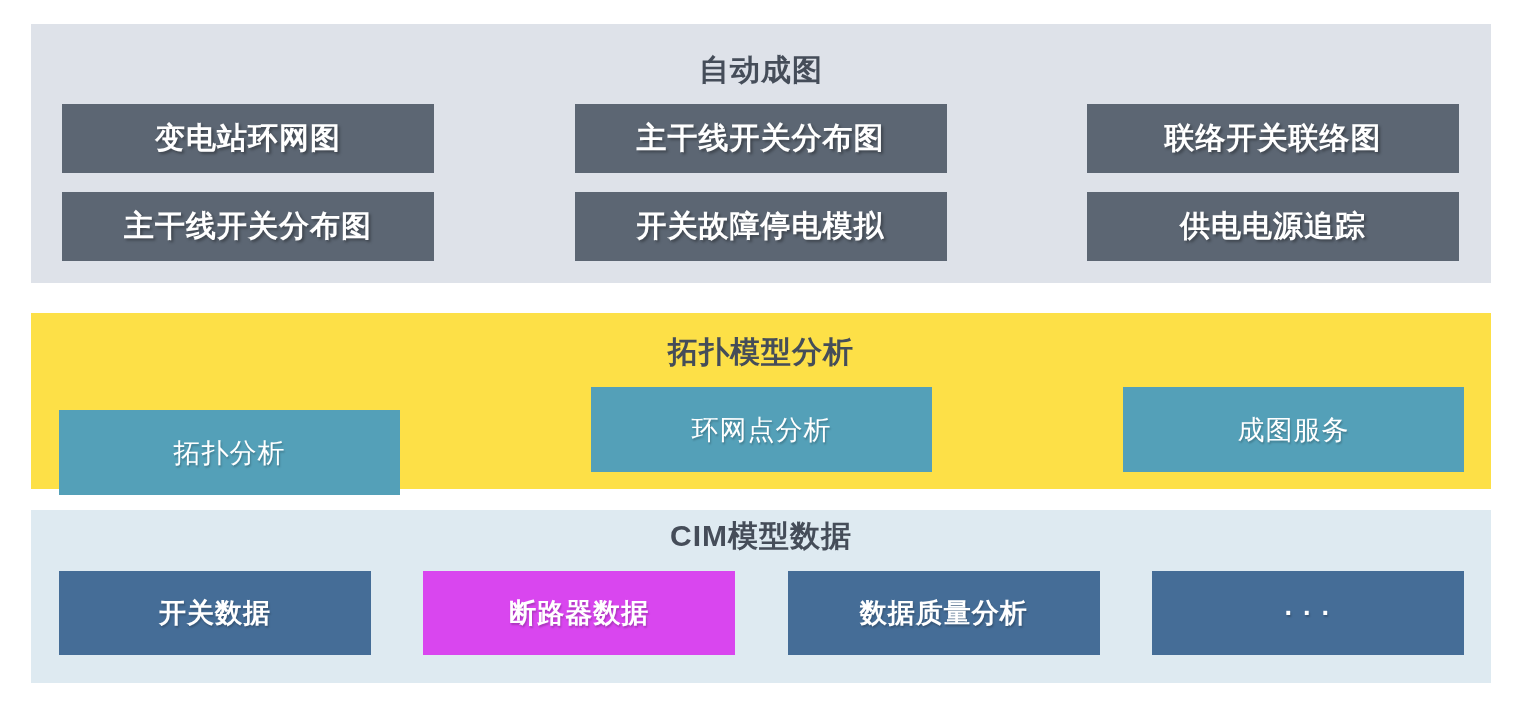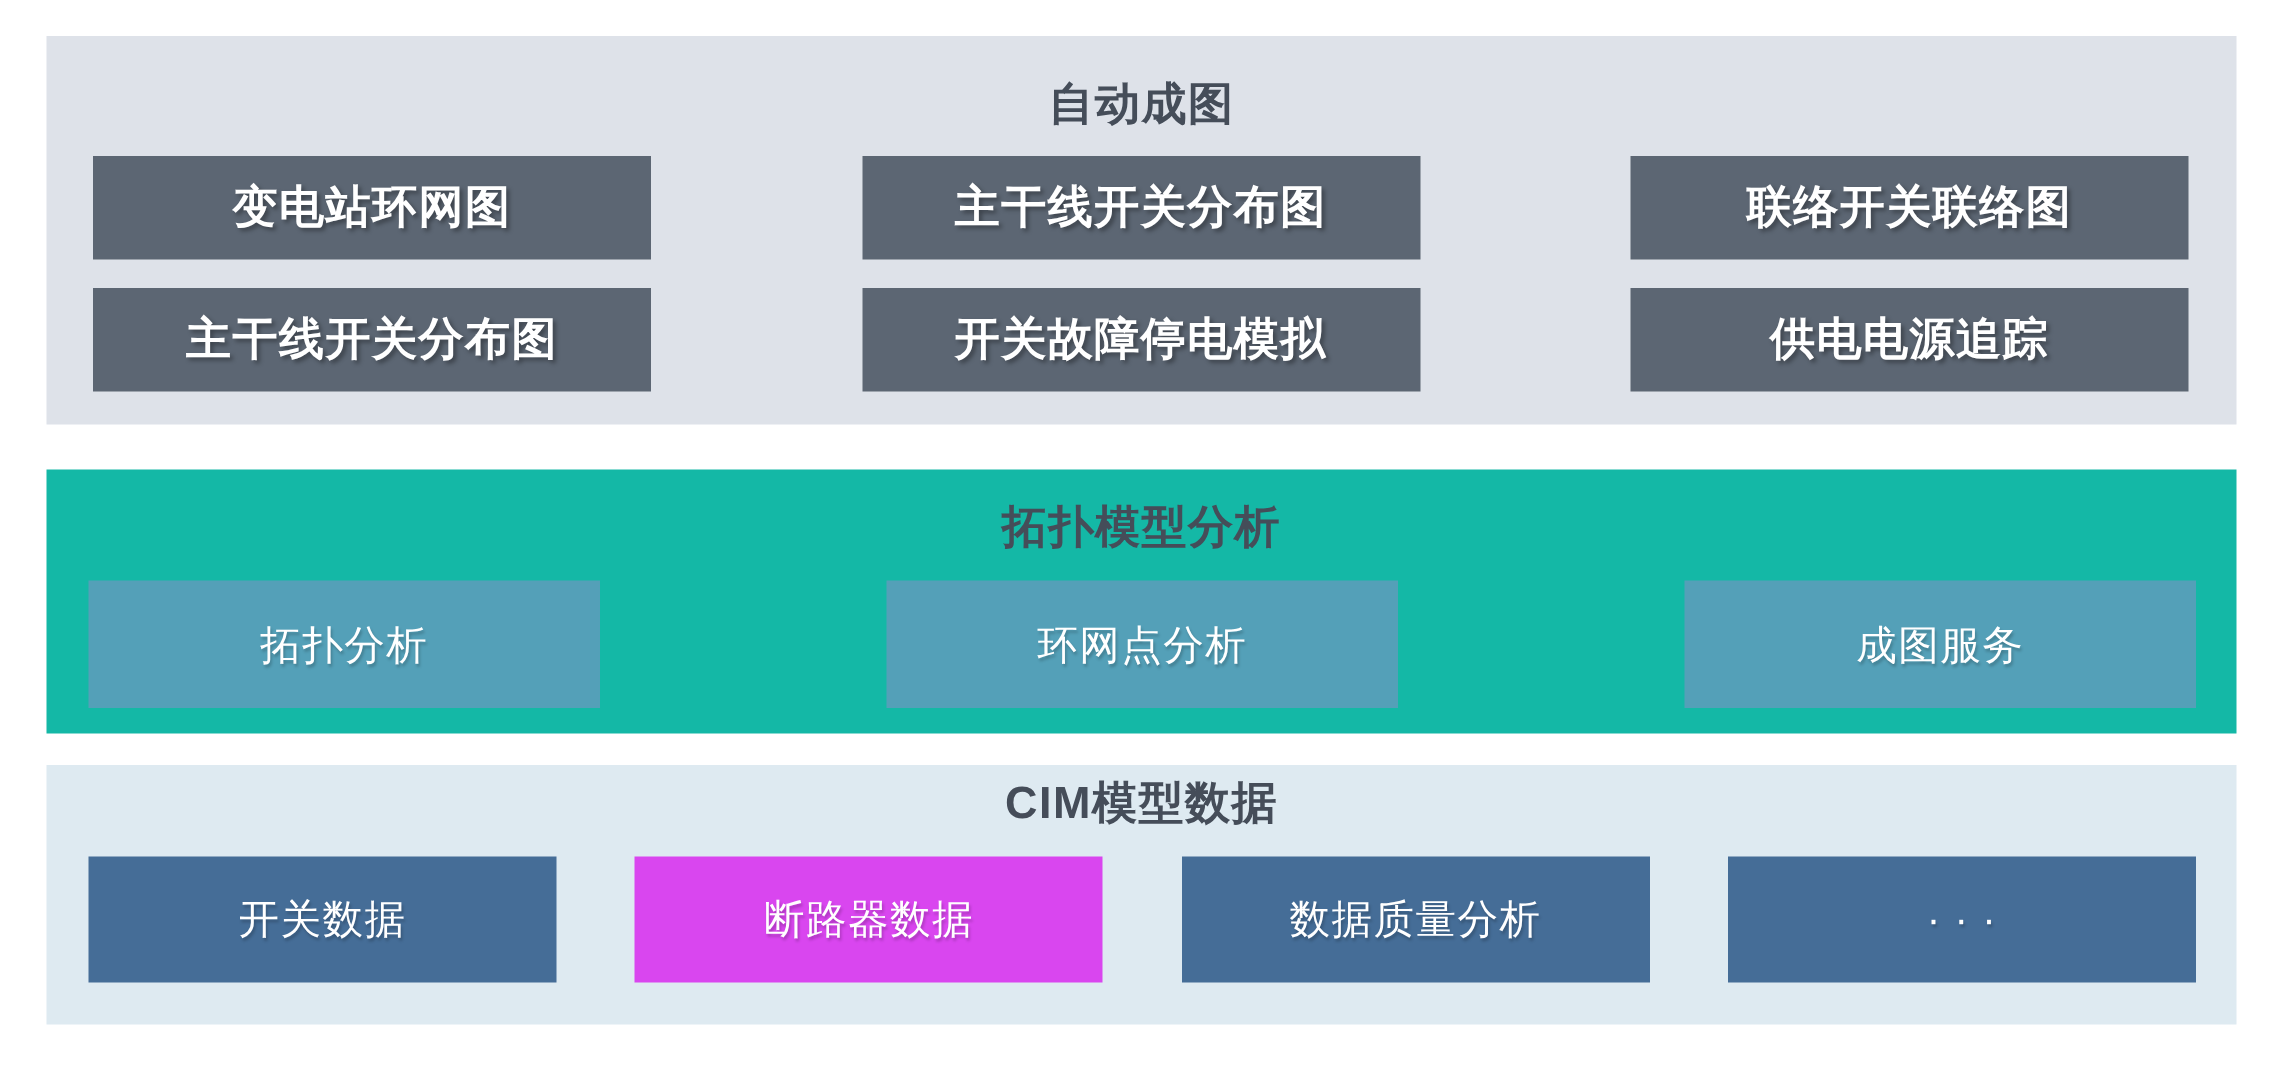--- a/index.html
+++ b/index.html
@@ -76,21 +76,21 @@
     height: 85px;
     font-size: 27px;
     font-weight: 400;
     letter-spacing: 1px;
     text-shadow: 1px 2px 2px rgba(0,0,0,0.22);
   }
   .band-3 .chip {
     width: 312px;
     height: 84px;
     font-size: 27px;
-    font-weight: 400;
+    font-weight: 700;
     letter-spacing: 1px;
     text-shadow: 1px 2px 2px rgba(0,0,0,0.22);
   }
 </style>
 </head>
 <body style="background: rgb(255, 255, 255);">
 
 <div class="page">
 
   <section class="band band-1" style="background: rgb(222, 226, 233);">
@@ -100,24 +100,24 @@
       <div class="chip" style="background: rgb(92, 102, 115);">主干线开关分布图</div>
       <div class="chip" style="background: rgb(92, 102, 115);">联络开关联络图</div>
     </div>
     <div class="chip-row">
       <div class="chip" style="background: rgb(92, 102, 115);">主干线开关分布图</div>
       <div class="chip" style="background: rgb(92, 102, 115);">开关故障停电模拟</div>
       <div class="chip" style="background: rgb(92, 102, 115);">供电电源追踪</div>
     </div>
   </section>
 
-  <section class="band band-2" style="background: #14b8a6;">
+  <section class="band band-2" style="background: #fde047;">
     <h2 class="band-title">拓扑模型分析</h2>
     <div class="chip-row">
-      <div class="chip" style="background: rgb(84, 160, 184);">拓扑分析</div>
+      <div class="chip" style="background: rgb(84, 160, 184); margin-top: 23px;">拓扑分析</div>
       <div class="chip" style="background: rgb(84, 160, 184);">环网点分析</div>
       <div class="chip" style="background: rgb(84, 160, 184);">成图服务</div>
     </div>
   </section>
 
   <section class="band band-3" style="background: rgb(222, 234, 241);">
     <h2 class="band-title">CIM模型数据</h2>
     <div class="chip-row">
       <div class="chip" style="background: rgb(69, 109, 151);">开关数据</div>
       <div class="chip" style="background: #d946ef;">断路器数据</div>

